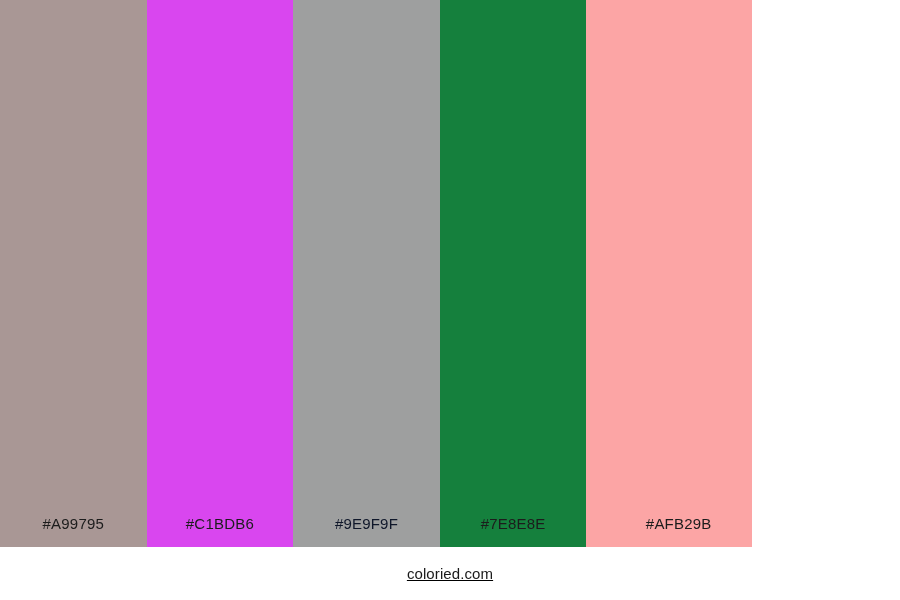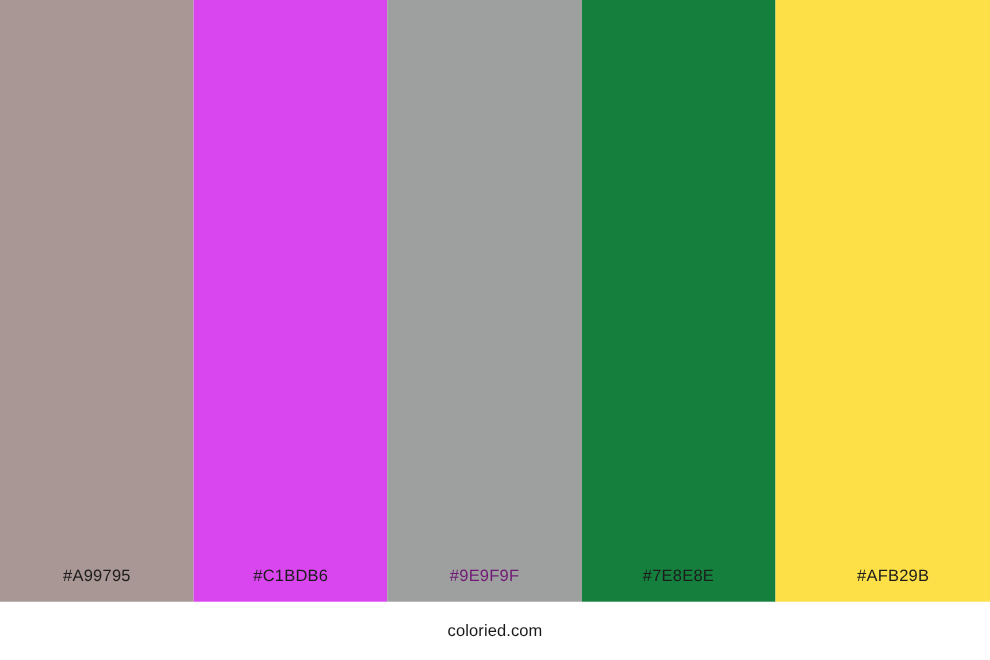--- a/index.html
+++ b/index.html
@@ -17,21 +17,21 @@
   .palette-page {
     width: 900px;
     height: 600px;
     display: flex;
     flex-direction: column;
     background: #ffffff;
   }
   .swatch-strip {
     display: flex;
     flex-direction: row;
-    width: 900px;
+    width: 752px;
     height: 547px;
   }
   .swatch {
     flex: 1 1 0;
     height: 547px;
     position: relative;
     display: flex;
     align-items: flex-end;
     justify-content: center;
   }
@@ -72,30 +72,30 @@
 
     <div class="swatch" style="background-color:#A99795;">
       <span class="swatch-label" style="color: rgb(28, 28, 28);">#A99795</span>
     </div>
 
     <div class="swatch" style="background-color:#d946ef;">
       <span class="swatch-label" style="color: rgb(28, 28, 28);">#C1BDB6</span>
     </div>
 
     <div class="swatch" style="background-color:#9E9F9F;">
-      <span class="swatch-label" style="color: #701a75; margin-top: 20px;">#9E9F9F</span>
+      <span class="swatch-label" style="color: #0f172a; margin-top: 20px;">#9E9F9F</span>
     </div>
 
     <div class="swatch" style="background-color:#15803d;">
       <span class="swatch-label" style="color: rgb(28, 28, 28);">#7E8E8E</span>
     </div>
 
-    <div class="swatch" style="background-color:#fde047;padding-left:19px;">
+    <div class="swatch" style="background-color:#fca5a5;padding-left:19px;">
       <span class="swatch-label" style="color: rgb(28, 28, 28);">#AFB29B</span>
     </div>
 
   </div>
 
-  <div class="footer" style="background-color: rgb(255, 255, 255);">
+  <div class="footer" style="background-color: rgb(255, 255, 255); text-decoration: underline;">
     <span class="footer-text" style="color: rgb(26, 26, 26);">coloried.com</span>
   </div>
 
 </div>
 
 </body></html>

